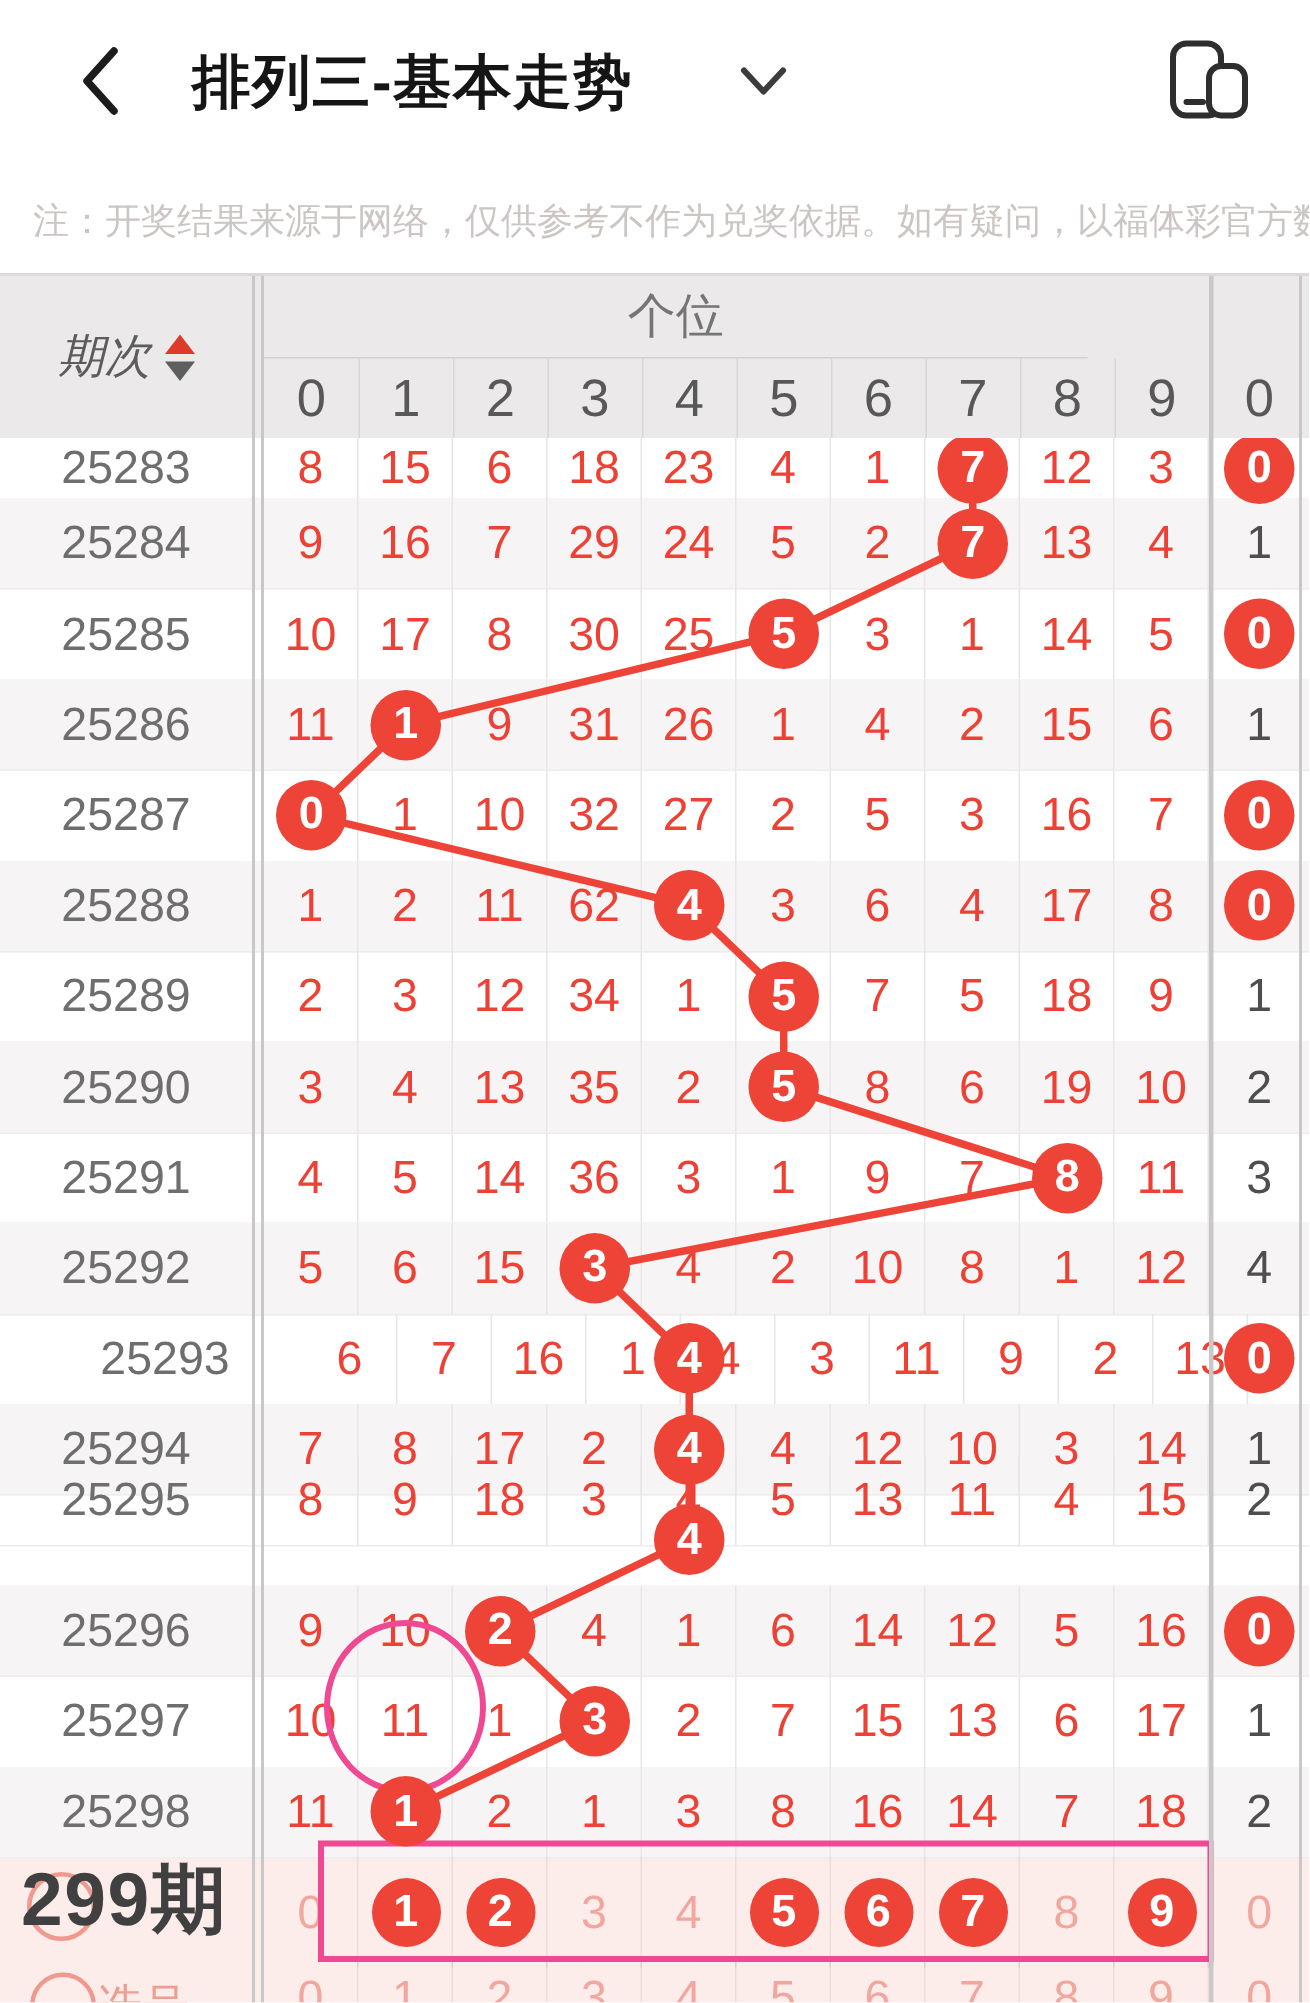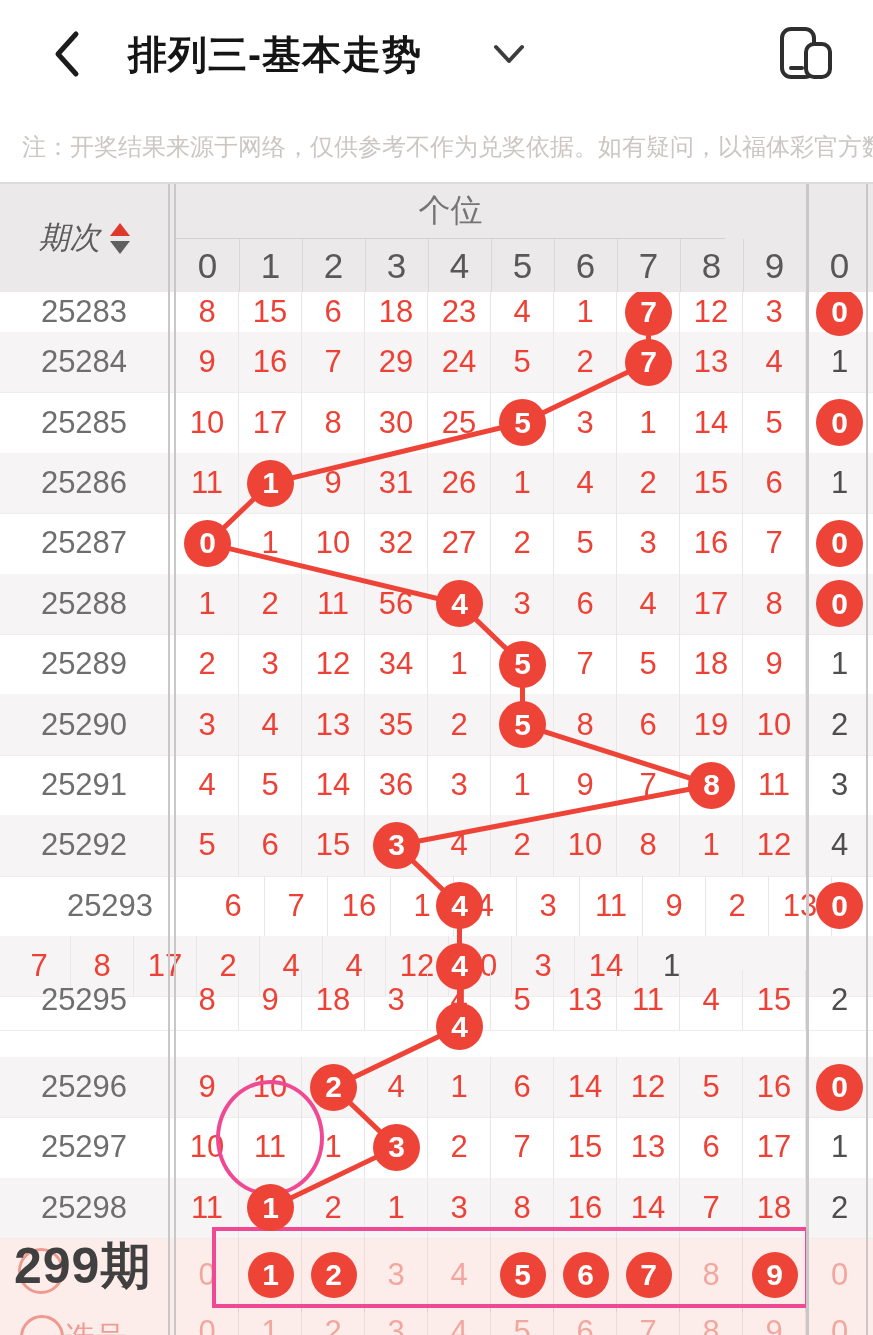--- a/index.html
+++ b/index.html
@@ -179,21 +179,21 @@
             <div class="rc"></div>
           </div>
         </div>
         <div class="row stripe" style="top: 389.6px; height: 60.4px;">
           <div class="row-inner">
             <div class="pc">25288</div>
             <div class="sp8"></div>
             <div class="c">1</div>
             <div class="c">2</div>
             <div class="c">11</div>
-            <div class="c">56</div>
+            <div class="c">62</div>
             <div class="c">4</div>
             <div class="c">3</div>
             <div class="c">6</div>
             <div class="c">4</div>
             <div class="c">17</div>
             <div class="c">8</div>
             <div class="sp5"></div>
             <div class="rc"></div>
           </div>
         </div>
@@ -282,20 +282,21 @@
             <div class="c">11</div>
             <div class="c">9</div>
             <div class="c">2</div>
             <div class="c">13</div>
             <div class="sp5"></div>
             <div class="rc"></div>
           </div>
         </div>
         <div class="row stripe" style="top: 752px; height: 60.4px;">
           <div class="row-inner">
+            <div class="pc">25294</div>
             <div class="sp8"></div>
             <div class="c">7</div>
             <div class="c">8</div>
             <div class="c">17</div>
             <div class="c">2</div>
             <div class="c">4</div>
             <div class="c">4</div>
             <div class="c">12</div>
             <div class="c">10</div>
             <div class="c">3</div>

